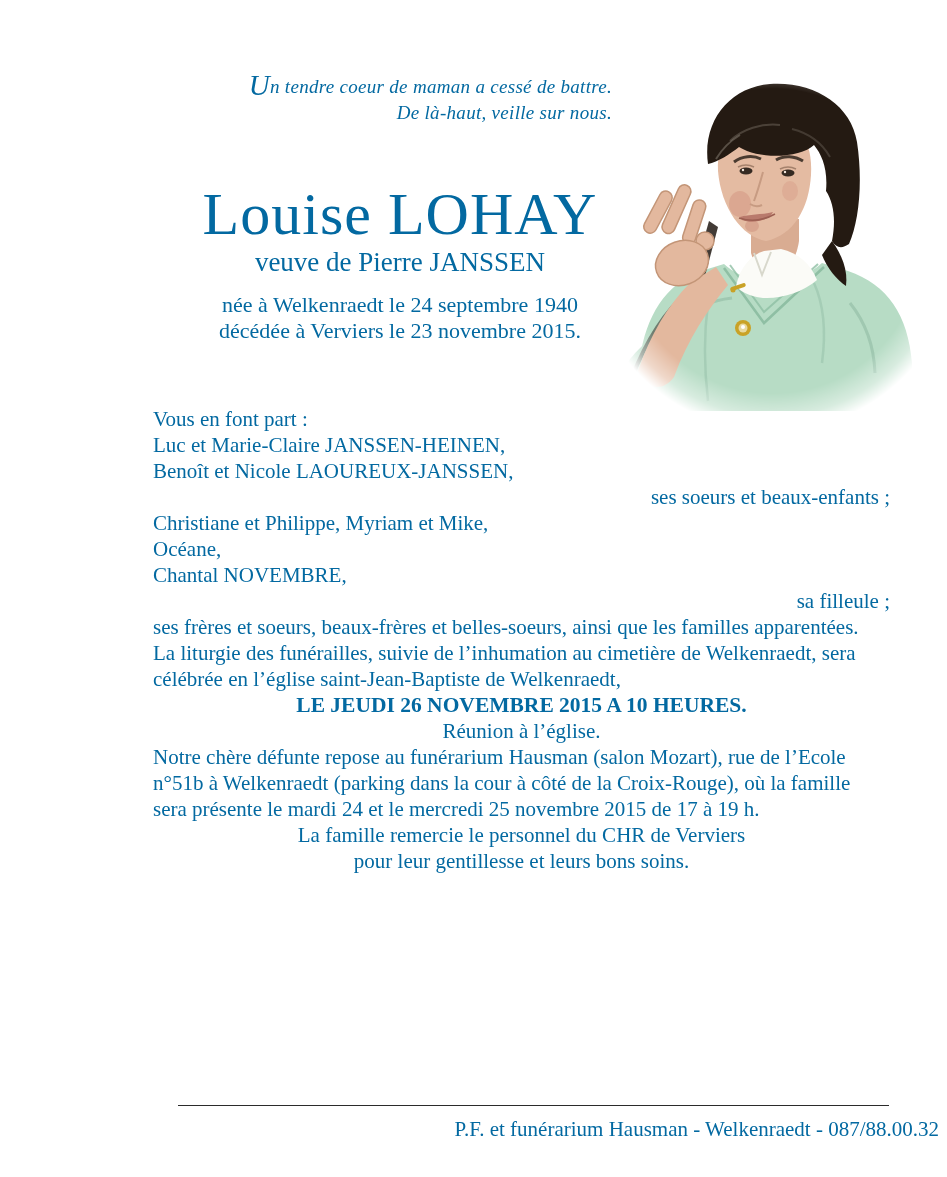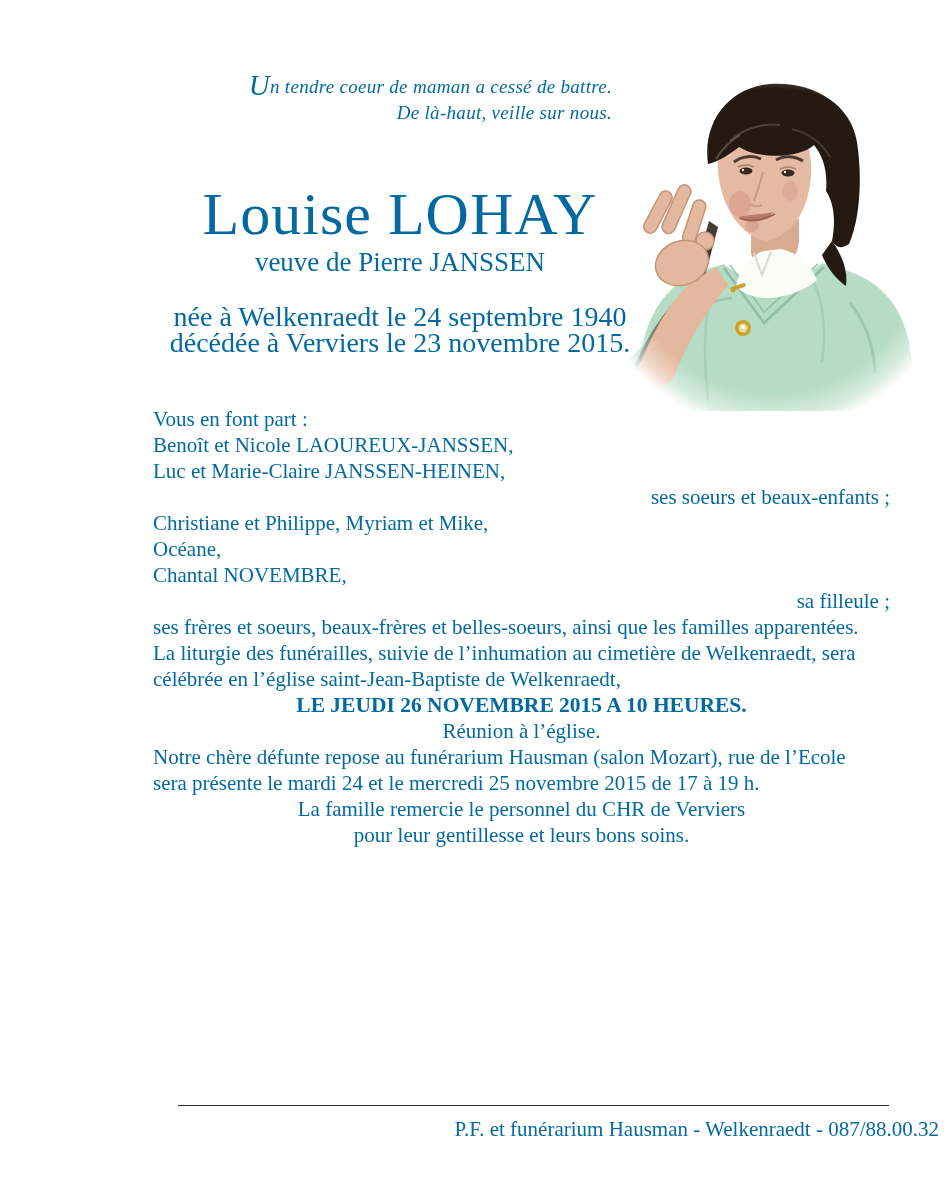--- a/index.html
+++ b/index.html
@@ -16,22 +16,22 @@
   }
   .epigraph .initial{font-size:29px;line-height:10px;vertical-align:-2px;}
   
   .photo{position:absolute;left:612px;top:55px;width:335px;height:340px;}
   .photo svg{display:block;width:335px;height:340px;}
   
   .name-block{position:absolute;top:170px;left:110px;width:580px;text-align:center;}
   .name{font-size:60px;line-height:56px;font-weight:normal;letter-spacing:1px;white-space:nowrap;}
   .subname{font-size:27px;line-height:34px;margin-top:3px;white-space:nowrap;}
   .dates{
-    position:absolute;top:288px;left:110px;width:580px;text-align:center;
-    font-size:28px;line-height:26px;
+    position:absolute;top:276px;left:110px;width:580px;text-align:center;
+    font-size:22px;line-height:26px;
   }
   .dates .line{display:block;white-space:nowrap;}
   
   .body-col{position:absolute;top:390px;left:153px;width:737px;font-size:21px;line-height:26px;}
   .body-col p{margin:0;}
   .line{display:block;white-space:nowrap;}
   .intro{margin-bottom:6px;}
   .right{text-align:right;}
   .closing{margin-top:22px;}
   .liturgy{margin-top:24px;}
@@ -146,22 +146,22 @@
   </div>
   <div class="dates">
     <span class="line">née à Welkenraedt le 24 septembre 1940</span>
     <span class="line">décédée à Verviers le 23 novembre 2015.</span>
   </div>
 
   <div class="body-col">
     <p class="intro">Vous en font part :</p>
 
     <p>
+      <span class="line">Luc et Marie-Claire JANSSEN-HEINEN,</span>
       <span class="line">Benoît et Nicole LAOUREUX-JANSSEN,</span>
-      <span class="line">Luc et Marie-Claire JANSSEN-HEINEN,</span>
     </p>
     <p class="right">ses soeurs et beaux-enfants ;</p>
 
     <p>
       <span class="line">Christiane et Philippe, Myriam et Mike,</span>
       <span class="line">Océane,</span>
     </p>
 
     <p>
       <span class="line">Chantal NOVEMBRE,</span>
@@ -174,20 +174,21 @@
       <span class="line">La liturgie des funérailles, suivie de l’inhumation au cimetière de Welkenraedt, sera</span>
       <span class="line">célébrée en l’église saint-Jean-Baptiste de Welkenraedt,</span>
     </p>
 
     <p class="datetime">LE JEUDI 26 NOVEMBRE 2015 A 10 HEURES.</p>
 
     <p class="meeting">Réunion à l’église.</p>
 
     <p class="visitation">
       <span class="line">Notre chère défunte repose au funérarium Hausman (salon Mozart), rue de l’Ecole</span>
+      <span class="line">n°51b à Welkenraedt (parking dans la cour à côté de la Croix-Rouge), où la famille</span>
       <span class="line">sera présente le mardi 24 et le mercredi 25 novembre 2015 de 17 à 19 h.</span>
     </p>
 
     <p class="thanks">
       <span class="line">La famille remercie le personnel du CHR de Verviers</span>
       <span class="line">pour leur gentillesse et leurs bons soins.</span>
     </p>
   </div>
 
   <div class="rule"></div>

